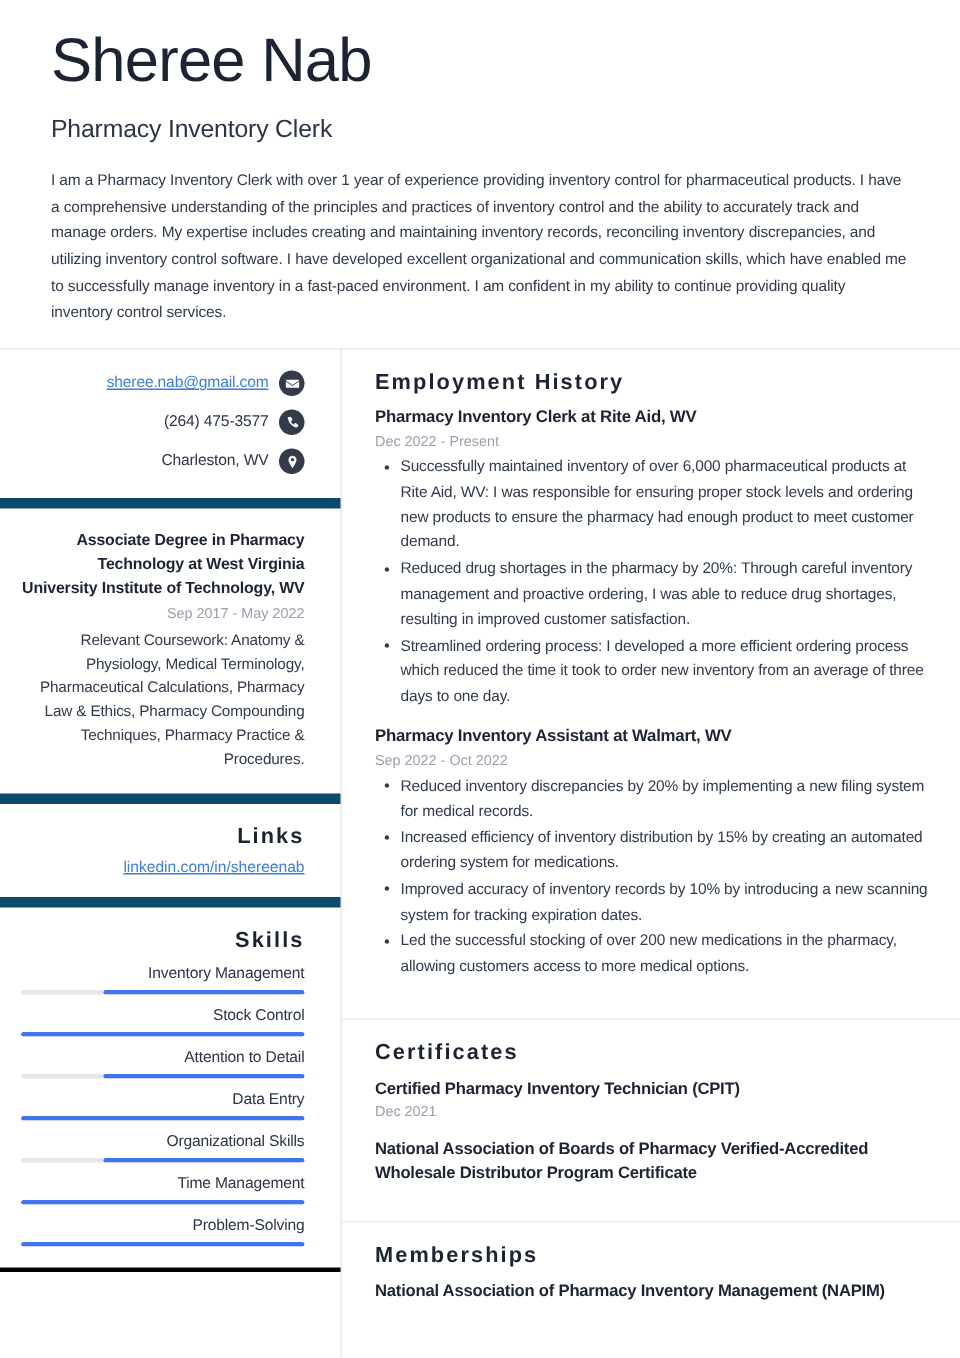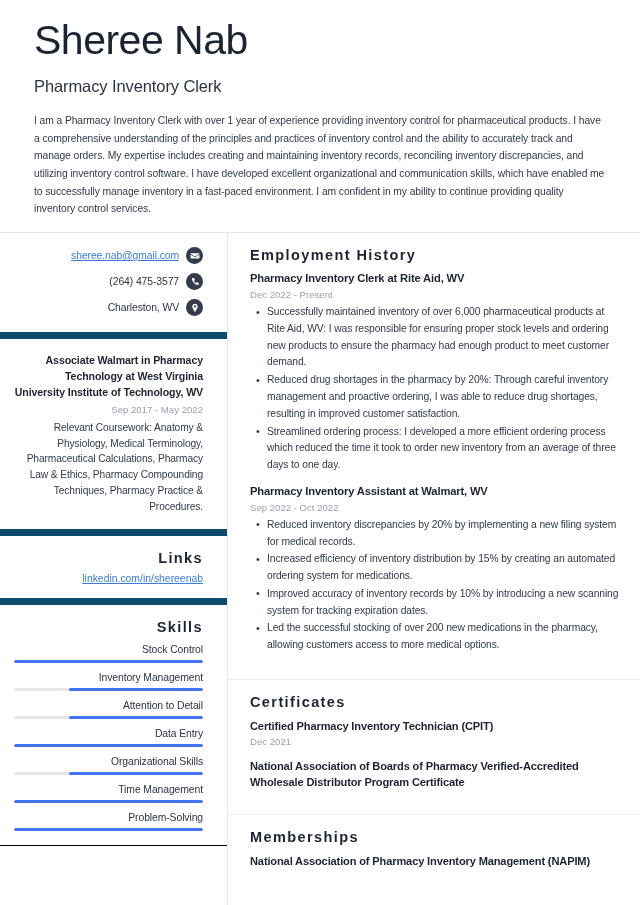--- a/index.html
+++ b/index.html
@@ -68,21 +68,21 @@
   .main {
     flex: 1 1 auto;
     padding: 0 0 0 0;
   }
 
   
   .side-sec {
     padding: 14px 24px 14px 14px;
     border-bottom: 7px solid #0c4a6e;
   }
-  .side-sec.last { border-bottom: 1px solid #000000; }
+  .side-sec.last { border-bottom: 3px solid #000000; }
 
   .side-head {
     font-size: 14.5px;
     font-weight: 700;
     letter-spacing: 1.4px;
     color: #1c2433;
     margin-bottom: 7px;
   }
 
   
@@ -270,46 +270,46 @@
           <span class="contact-text">Charleston, WV</span>
           <span class="ic">
             <svg width="10" height="10" viewBox="0 0 16 16">
                 <path fill="#fff" d="M8 1.3c-2.4 0-4.3 1.9-4.3 4.3 0 3.2 4.3 9 4.3 9s4.3-5.8 4.3-9c0-2.4-1.9-4.3-4.3-4.3zm0 6a1.8 1.8 0 1 1 0-3.6 1.8 1.8 0 0 1 0 3.6z"></path>
               </svg>
           </span>
         </div>
       </div>
 
       <div class="side-sec">
-        <div class="edu-degree">Associate Walmart in Pharmacy Technology at West Virginia University Institute of Technology, WV</div>
+        <div class="edu-degree">Associate Degree in Pharmacy Technology at West Virginia University Institute of Technology, WV</div>
         <div class="edu-date">Sep 2017 - May 2022</div>
         <div class="edu-desc">Relevant Coursework: Anatomy &amp; Physiology, Medical Terminology, Pharmaceutical Calculations, Pharmacy Law &amp; Ethics, Pharmacy Compounding Techniques, Pharmacy Practice &amp; Procedures.</div>
       </div>
 
       <div class="side-sec">
         <div class="side-head">Links</div>
         <div class="link-line">
           <a class="link" href="#">linkedin.com/in/shereenab</a>
         </div>
       </div>
 
       <div class="side-sec last">
         <div class="side-head">Skills</div>
 
         <div class="skill">
+          <div class="skill-label">Inventory Management</div>
+          <div class="bar">
+            <div class="bar-fill" style="width: 71%;"></div>
+          </div>
+        </div>
+
+        <div class="skill">
           <div class="skill-label">Stock Control</div>
           <div class="bar">
             <div class="bar-fill" style="width: 100%;"></div>
-          </div>
-        </div>
-
-        <div class="skill">
-          <div class="skill-label">Inventory Management</div>
-          <div class="bar">
-            <div class="bar-fill" style="width: 71%;"></div>
           </div>
         </div>
 
         <div class="skill">
           <div class="skill-label">Attention to Detail</div>
           <div class="bar">
             <div class="bar-fill" style="width: 71%;"></div>
           </div>
         </div>
 

